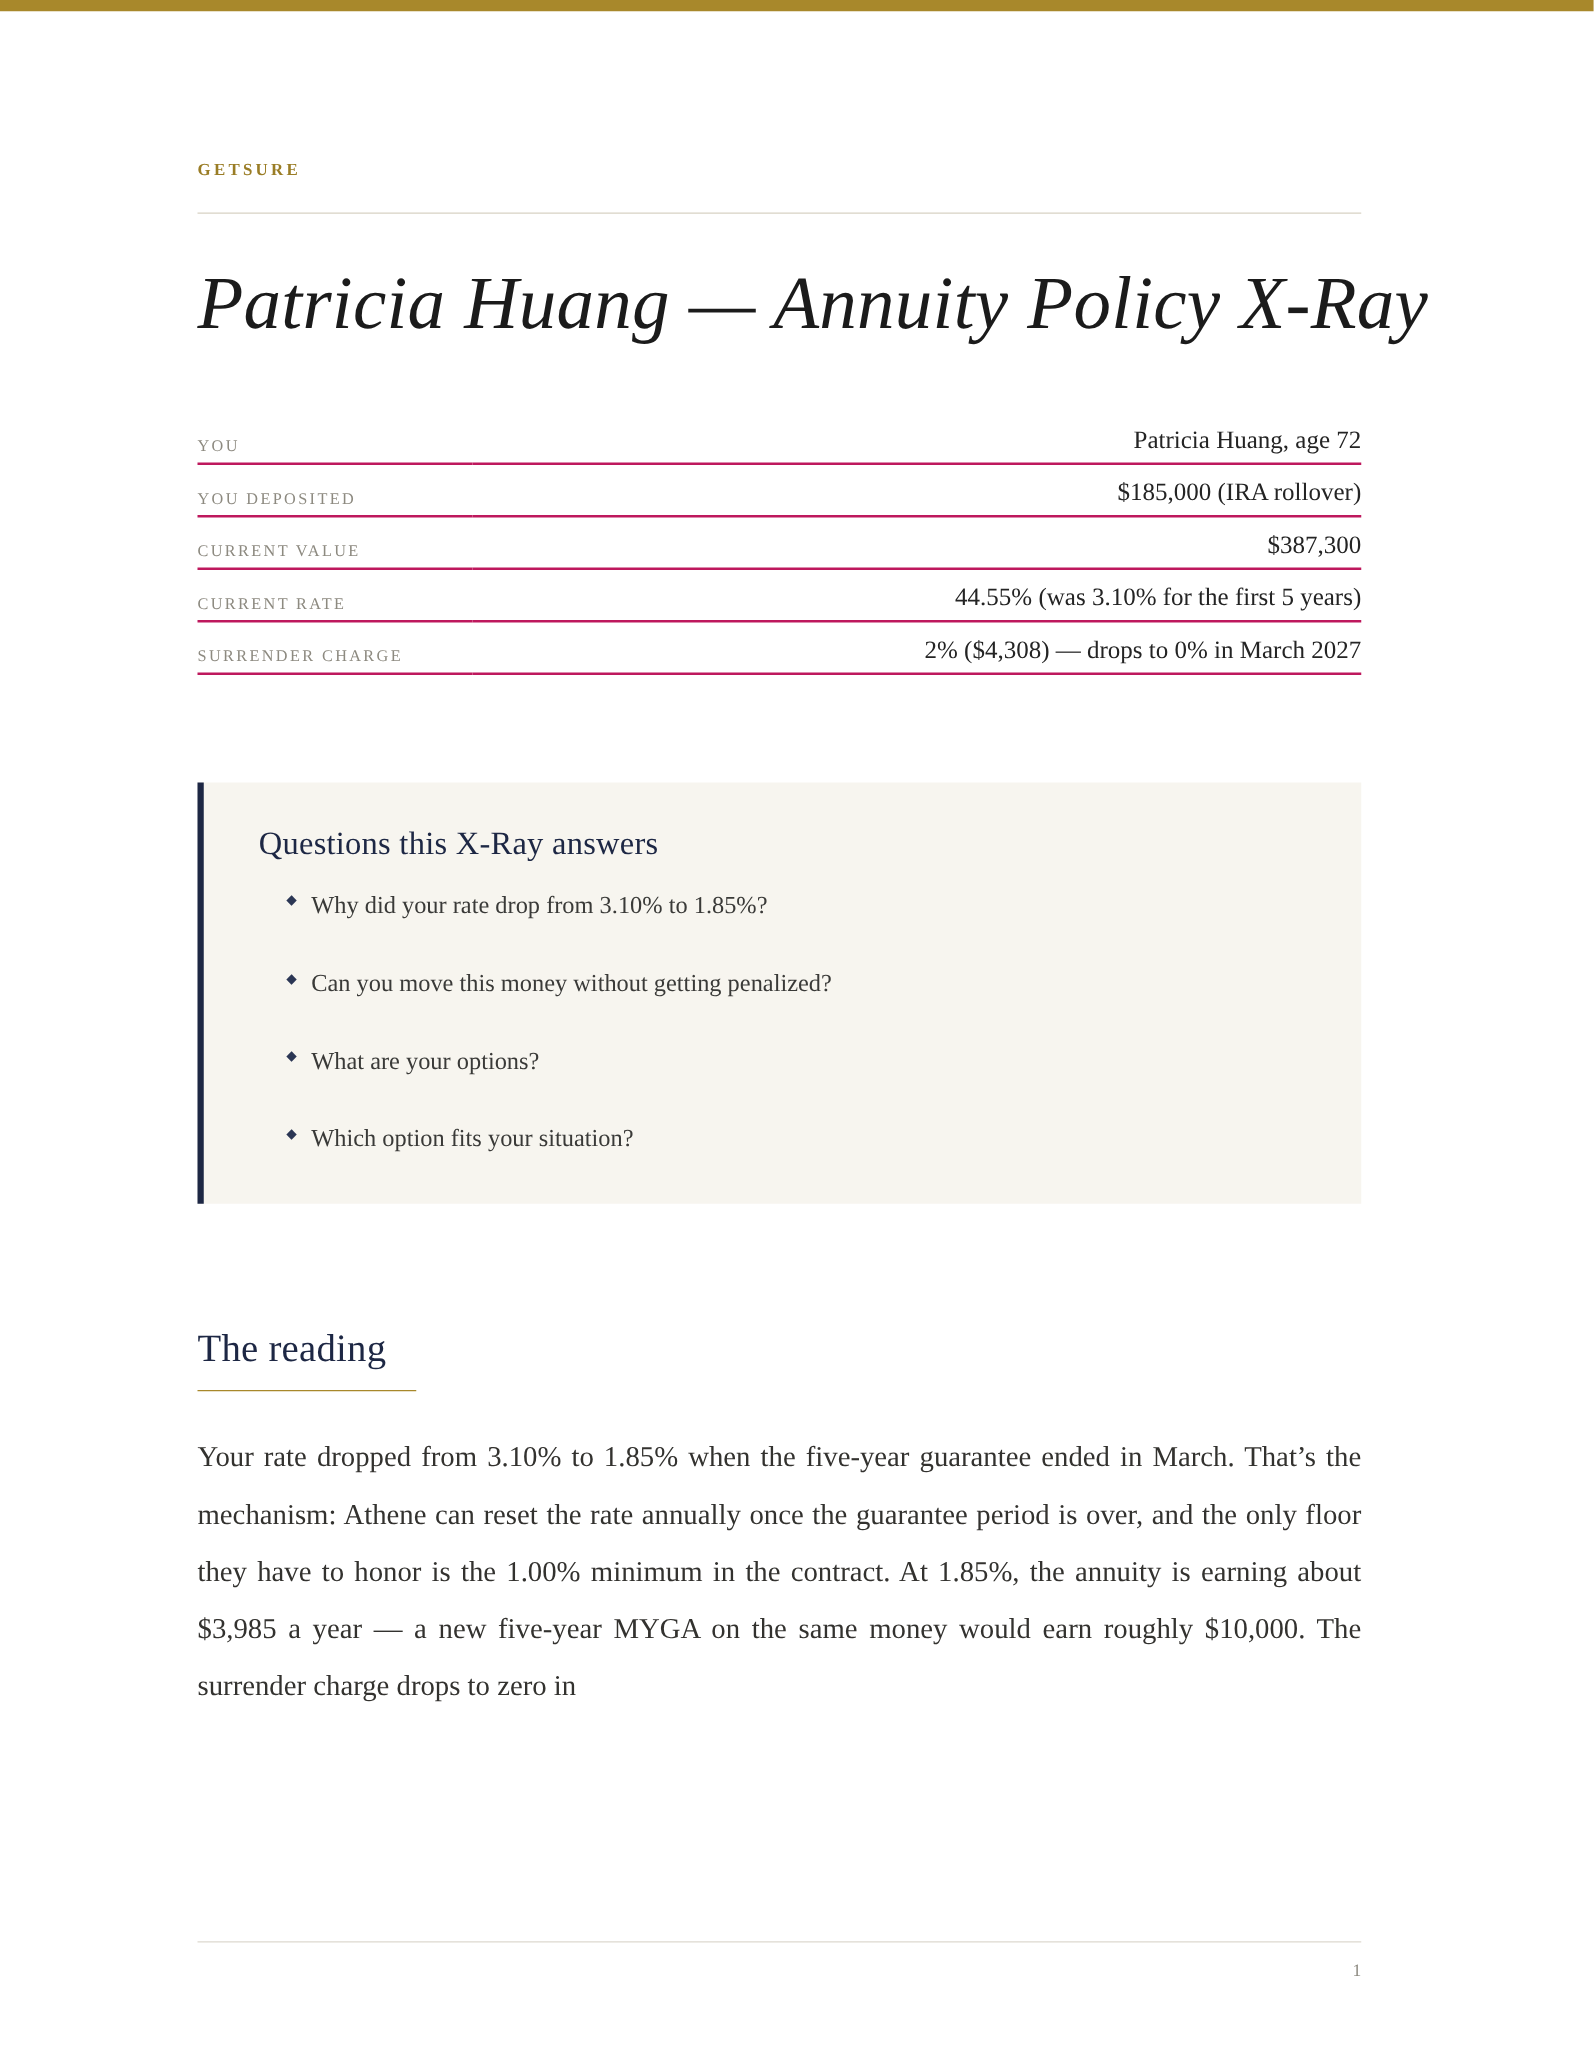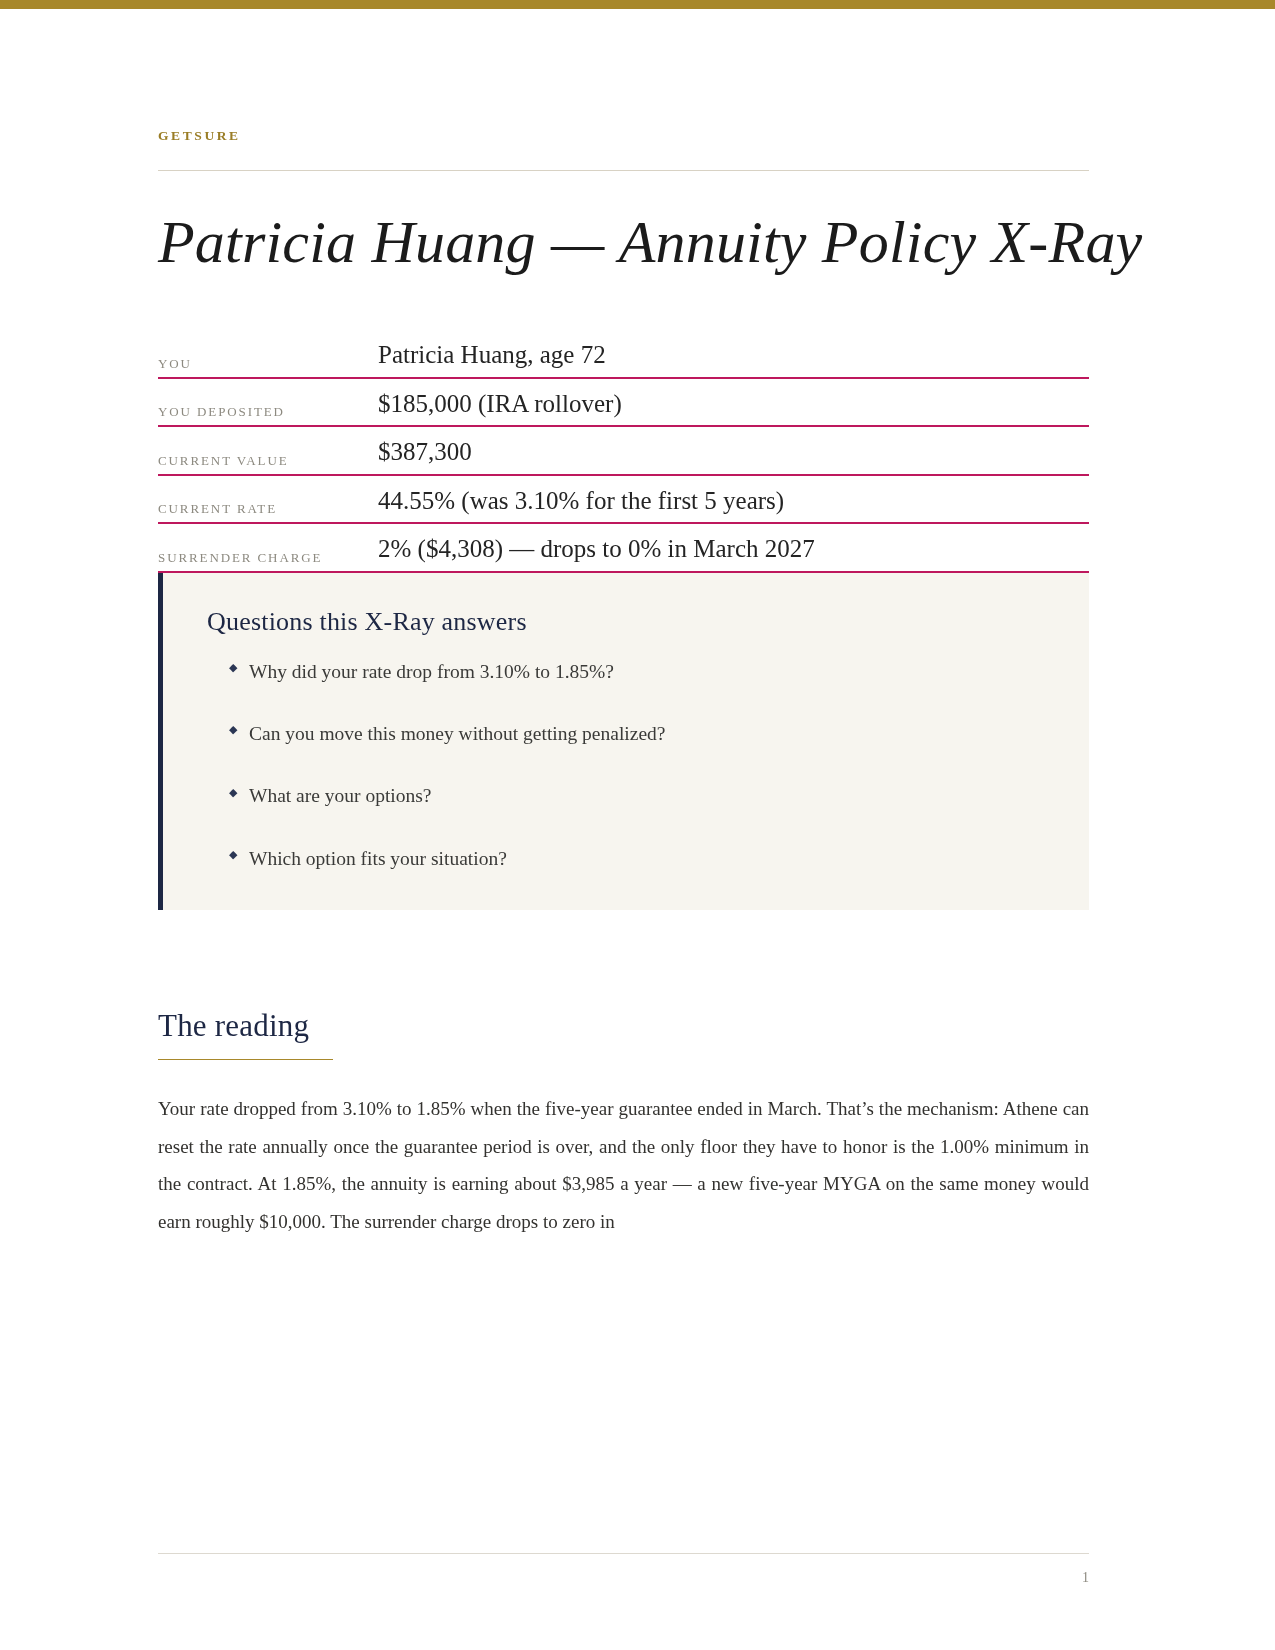--- a/index.html
+++ b/index.html
@@ -86,27 +86,29 @@
     font-weight: normal;
     font-size: 13px;
     letter-spacing: 1.9px;
     text-transform: uppercase;
     color: #8d8a80;
     white-space: nowrap;
   }
   .facts td {
     padding: 9px 0 5px 0;
     vertical-align: bottom;
-    font-size: 25px;
+    font-size: 20px;
     line-height: 1.3;
     color: #242424;
+    text-align: right;
   }
 
   
   .callout {
+    margin-top: 86px;
     width: 931px;
     box-sizing: border-box;
     background: #f7f5ef;
     border-left: 5px solid #1d2744;
     padding: 34px 44px 34px 44px;
   }
   .callout-title {
     font-size: 26px;
     font-weight: normal;
     color: #1d2744;
@@ -150,21 +152,21 @@
     margin: 0;
     letter-spacing: 0.2px;
   }
   .section-rule {
     margin-top: 15px;
     width: 175px;
     border-top: 1.5px solid #a8882b;
   }
   .body-copy {
     margin-top: 30px;
-    font-size: 19px;
+    font-size: 23px;
     line-height: 1.98;
     color: #33322f;
     text-align: justify;
     text-justify: inter-word;
   }
 
   
   .footer {
     position: absolute;
     left: 142px;

